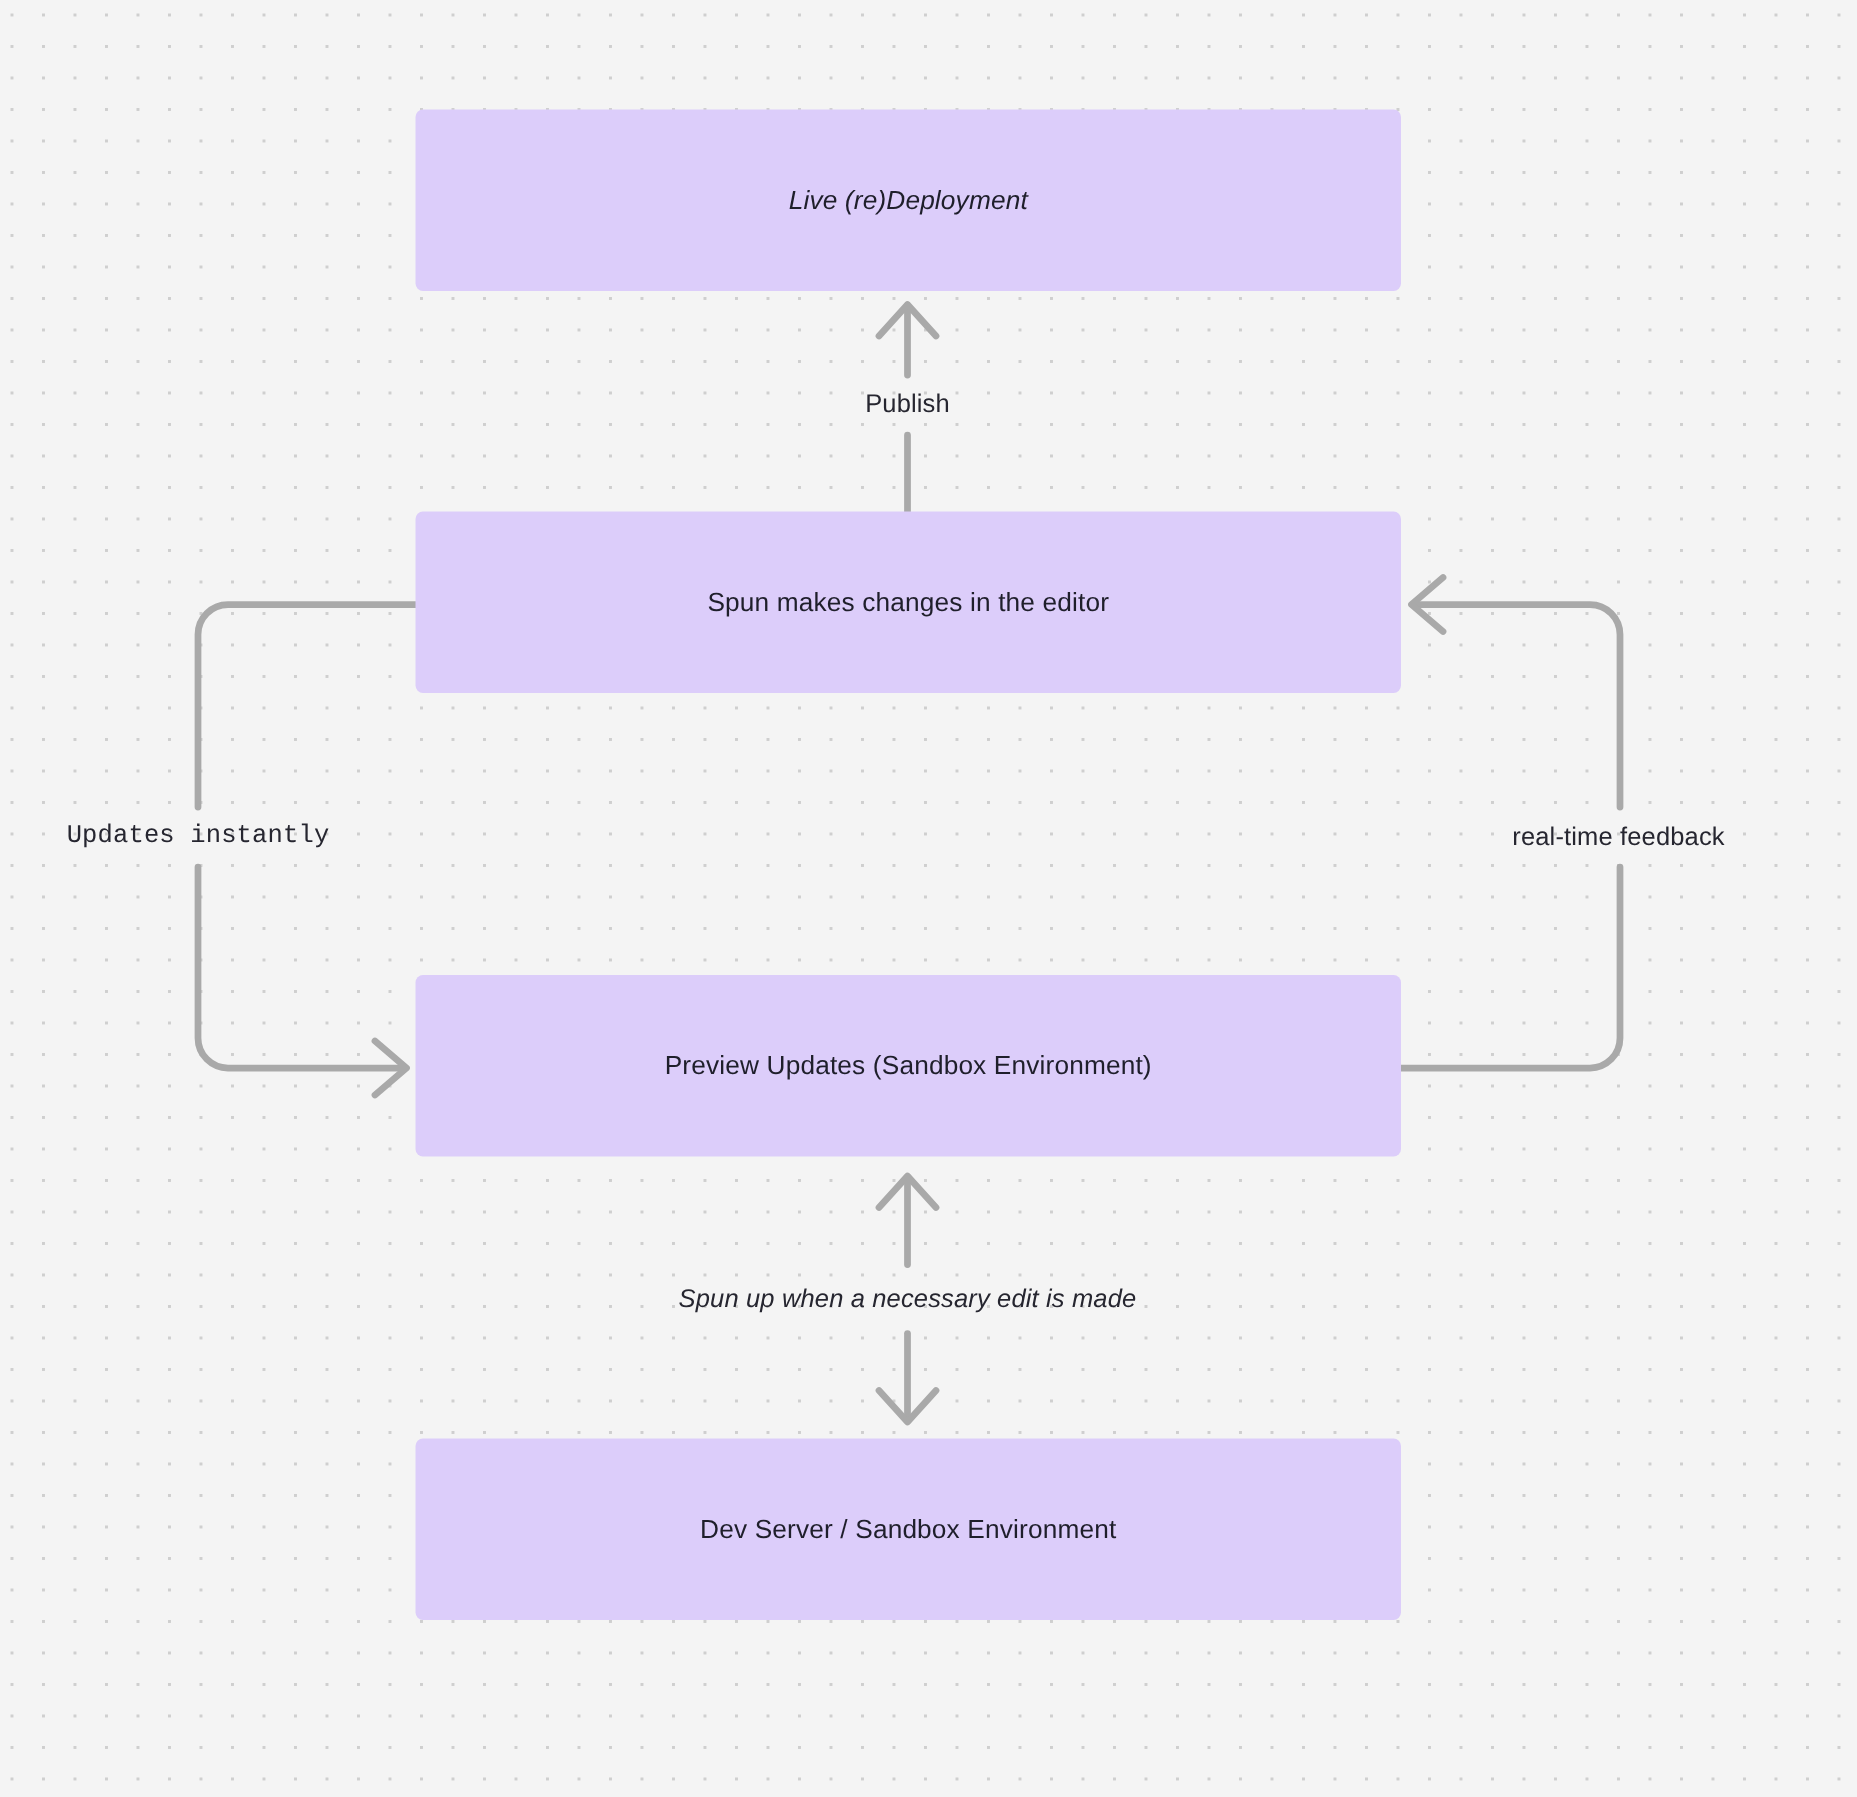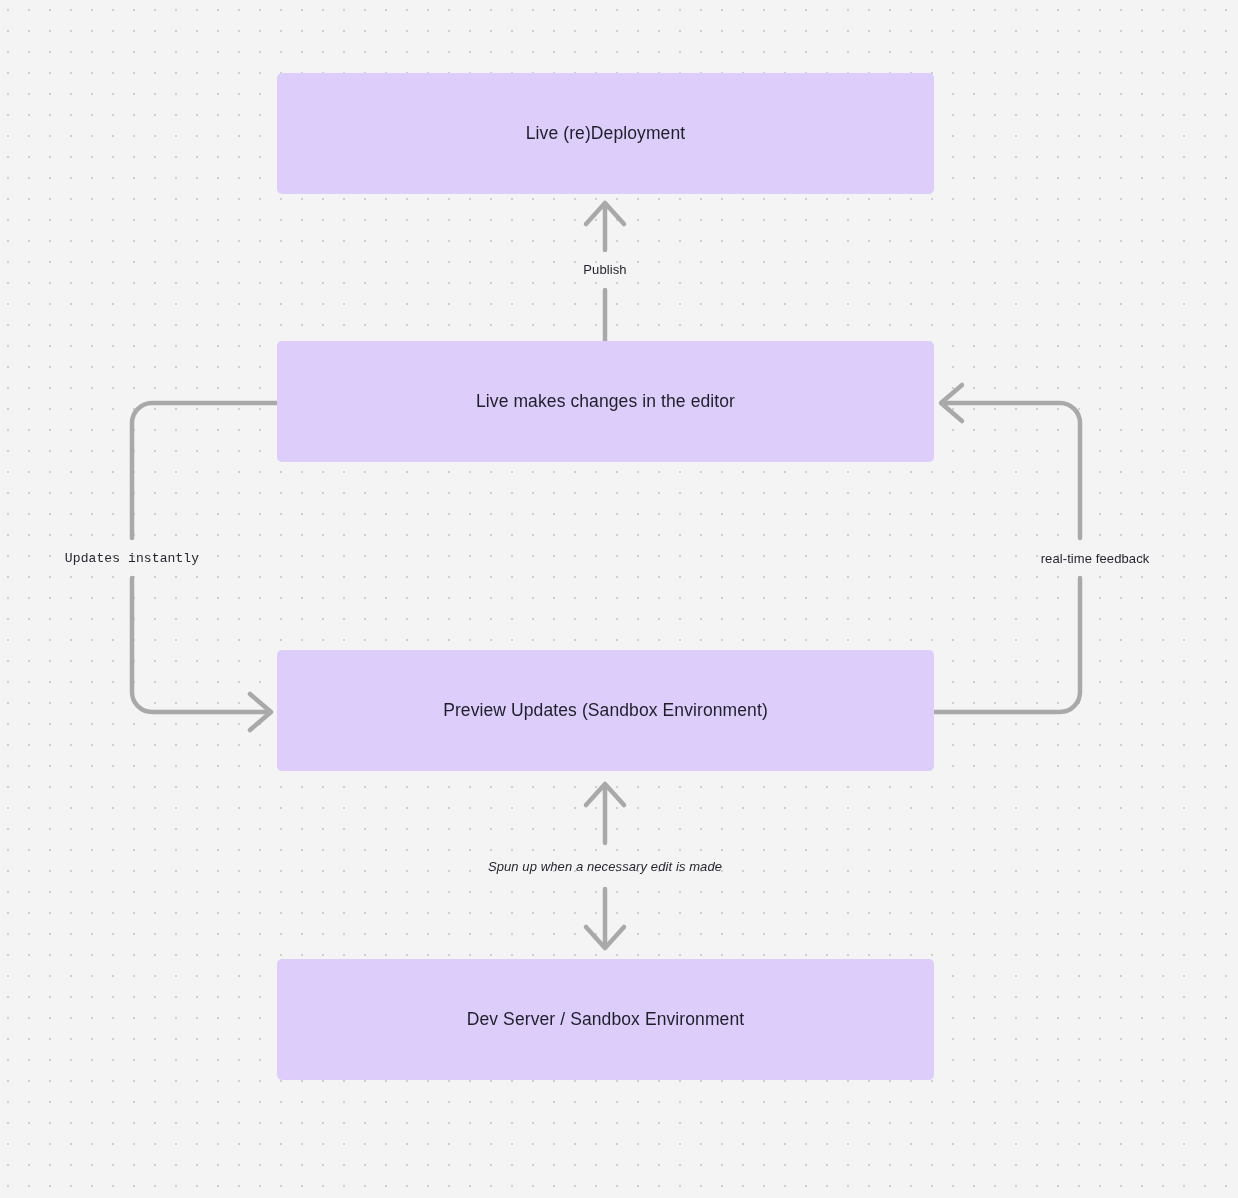--- a/index.html
+++ b/index.html
@@ -43,21 +43,21 @@
   }
   .node-label {
     font-size: 17.5px;
     line-height: 1.25;
     color: #1f1f2b;
     letter-spacing: 0.1px;
     white-space: nowrap;
   }
   .edge-label {
     position: absolute;
-    font-size: 13px;
+    font-size: 17px;
     line-height: 1;
     color: #262630;
     letter-spacing: 0.1px;
     white-space: nowrap;
     transform: translate(-50%, -50%);
   }
 </style>
 </head>
 <body>
 
@@ -84,37 +84,37 @@
     </g>
 
     <g>
       <path d="M 605 843 L 605 786" stroke="#a9a9a9" stroke-width="4.5" fill="none" stroke-linecap="round"></path>
       <path d="M 586 805 L 605 784 L 624 805" stroke="#a9a9a9" stroke-width="4.5" fill="none" stroke-linecap="round" stroke-linejoin="round"></path>
       <path d="M 605 889 L 605 946" stroke="#a9a9a9" stroke-width="4.5" fill="none" stroke-linecap="round"></path>
       <path d="M 586 927 L 605 948 L 624 927" stroke="#a9a9a9" stroke-width="4.5" fill="none" stroke-linecap="round" stroke-linejoin="round"></path>
     </g>
   </svg>
 
-  <div class="node" style="left:277px; top:73px; width:657px; height:121px;">
+  <div class="node" style="left:277px; top:73px; width:657px; height:121px;font-style:italic;">
     <span class="node-label">Live (re)Deployment</span>
   </div>
 
   <div class="node" style="left:277px; top:341px; width:657px; height:121px;">
-    <span class="node-label">Live makes changes in the editor</span>
+    <span class="node-label">Spun makes changes in the editor</span>
   </div>
 
   <div class="node" style="left:277px; top:650px; width:657px; height:121px;">
     <span class="node-label">Preview Updates (Sandbox Environment)</span>
   </div>
 
   <div class="node" style="left:277px; top:959px; width:657px; height:121px;">
     <span class="node-label">Dev Server / Sandbox Environment</span>
   </div>
 
   <div class="edge-label" style="left:605px; top:269px;">Publish</div>
 
   <div class="edge-label" style="left:132px; top:558px;font-family:Liberation Mono, monospace;">Updates instantly</div>
 
-  <div class="edge-label" style="left:1079px; top:558px;margin-left:16px;">real-time feedback</div>
+  <div class="edge-label" style="left:1079px; top:558px;">real-time feedback</div>
 
   <div class="edge-label" style="left:605px; top:866px;font-style:italic;">Spun up when a necessary edit is made</div>
 
 </div>
 
 </body></html>

